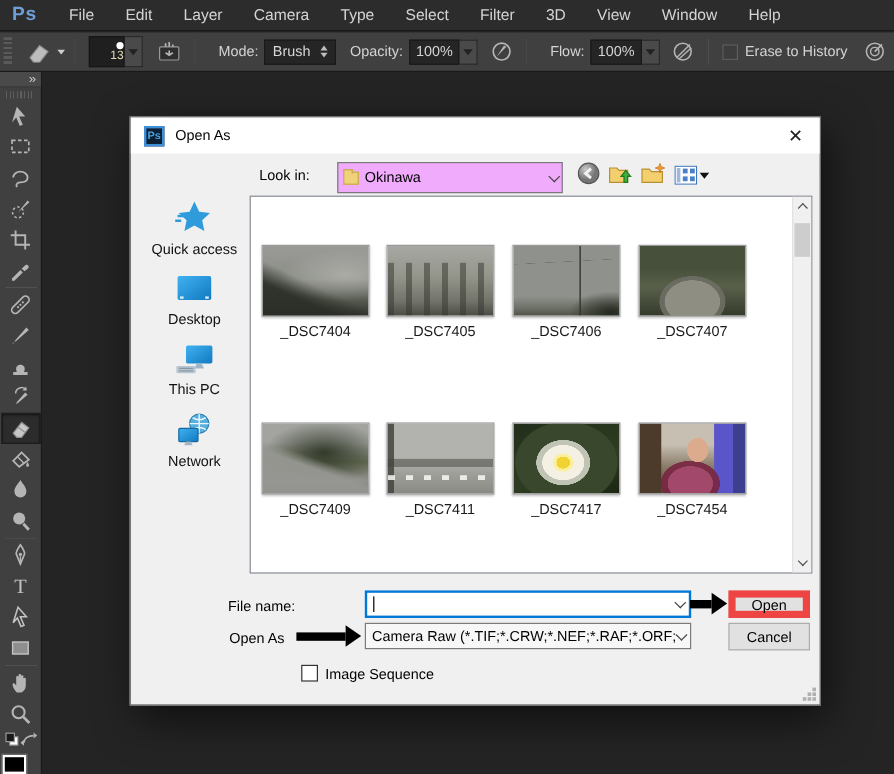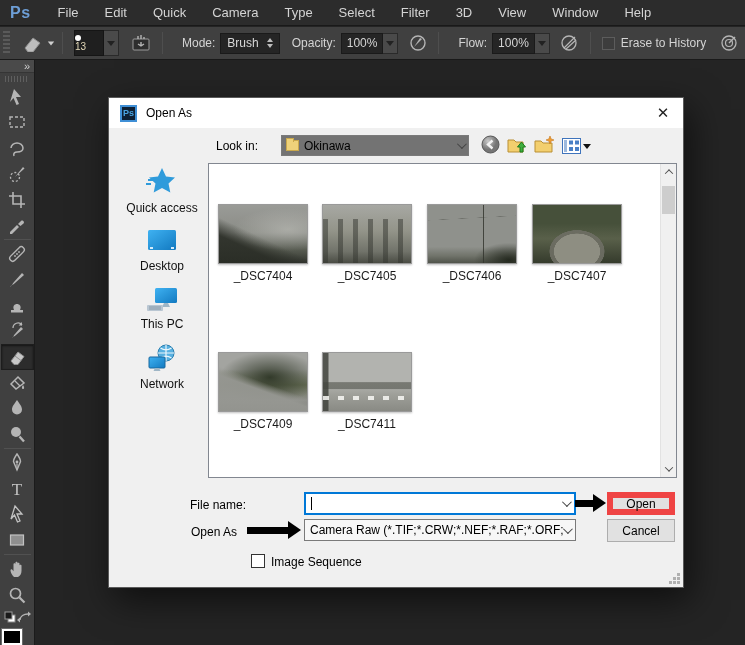--- a/index.html
+++ b/index.html
@@ -25,21 +25,21 @@
     display:flex; align-items:center; color:#d4d4d4; font-size:12px;
   }
   .ob-grip { width:10px; height:24px; margin-left:2px;
     background:repeating-linear-gradient(180deg,#5a5a5a 0 2px,transparent 2px 4px);
     background-size:7px 100%; background-repeat:no-repeat; background-position:1px 0; }
   .ob-sep { width:1px; height:22px; background:#2d2d2d; border-right:1px solid #4e4e4e; margin:0 7px; }
   .ob-icon { display:flex; align-items:center; justify-content:center; padding:0 3px; }
   .chev-dn-dark { width:0; height:0; border-left:4px solid transparent; border-right:4px solid transparent; border-top:5px solid #cfcfcf; }
   .size-widget { display:flex; margin-left:4px; }
   .size-box { width:30px; height:26px; background:#1f1f1f; border:1px solid #151515;
-    display:flex; flex-direction:column; align-items:flex-start; justify-content:center; }
+    display:flex; flex-direction:column; align-items:flex-end; justify-content:center; }
   .size-dot { width:6px; height:6px; border-radius:50%; background:#fff; margin-bottom:1px; }
   .size-num { font-size:10px; color:#e3d9b8; line-height:10px; }
   .size-chev { width:15px; height:26px; background:#4a4a4a; border:1px solid #2a2a2a; border-left:none;
     display:flex; align-items:center; justify-content:center; }
   .size-chev .t { width:0;height:0;border-left:4px solid transparent;border-right:4px solid transparent;border-top:5px solid #222; }
   .ob-label { margin:0 5px 0 12px; }
   .ob-select { background:#252525; border:1px solid #1a1a1a; height:21px; display:flex; align-items:center;
     padding:0 6px; gap:8px; color:#d8d8d8; }
   .updn { display:flex; flex-direction:column; gap:2px; }
   .updn .u { width:0;height:0;border-left:3.5px solid transparent;border-right:3.5px solid transparent;border-bottom:4px solid #bdbdbd; }
@@ -77,21 +77,21 @@
   }
   .dlg-titlebar { position:absolute; left:0; top:0; width:100%; height:30px; background:#fff;
     display:flex; align-items:center; }
   .dlg-psicon { width:17px; height:17px; margin:0 9px 0 11px; background:#0d1f33; border:2px solid #3f8fd6;
     color:#4aa3e0; font-size:9px; font-weight:bold; display:flex; align-items:center; justify-content:center; }
   .dlg-title { font-size:12px; color:#000; }
   .dlg-close { position:absolute; right:10px; top:5px; width:20px; height:20px; font-size:15px;
     color:#222; display:flex; align-items:center; justify-content:center; font-weight:400; cursor:default; }
 
   .lookin-label { position:absolute; left:107px; top:41px; }
-  .lookin-combo { position:absolute; left:172px; top:37px; width:188px; height:21px; background:#737373;
+  .lookin-combo { position:absolute; left:172px; top:37px; width:188px; height:26px; background:#f0abfc;
     border:1px solid #7a7a7a; display:flex; align-items:center; padding:0 4px; gap:5px; }
   .folder-sm { width:13px; height:11px; position:relative; background:#efd27a; border:1px solid #c9a84c; }
   .folder-sm::before { content:""; position:absolute; left:-1px; top:-3px; width:6px; height:3px; background:#efd27a; border:1px solid #c9a84c; border-bottom:none; }
   .combo-chev { margin-left:auto; width:7px; height:7px; border-right:1.4px solid #444; border-bottom:1.4px solid #444;
     transform:rotate(45deg) translateY(-2px); }
   .nav-icons { position:absolute; left:372px; top:37px; display:flex; align-items:center; gap:7px; }
   .views-wrap { display:flex; align-items:center; gap:2px; }
   .tri-dn { width:0;height:0;border-left:4px solid transparent;border-right:4px solid transparent;border-top:5px solid #111; }
 
   .dlg-sidebar { position:absolute; left:7px; top:68px; width:92px; height:312px;
@@ -185,21 +185,21 @@
 </style>
 </head>
 <body>
 
 <div class="stage">
 
   <div class="menubar">
     <span class="ps-logo">Ps</span>
     <span class="menu-item">File</span>
     <span class="menu-item">Edit</span>
-    <span class="menu-item">Quick</span>
+    <span class="menu-item">Layer</span>
     <span class="menu-item">Camera</span>
     <span class="menu-item">Type</span>
     <span class="menu-item">Select</span>
     <span class="menu-item">Filter</span>
     <span class="menu-item">3D</span>
     <span class="menu-item">View</span>
     <span class="menu-item">Window</span>
     <span class="menu-item">Help</span>
   </div>
 
@@ -530,20 +530,28 @@
         <div class="file-label">_DSC7407</div>
       </div>
       <div class="file-item" style="left:6px; top:188px;">
         <div class="thumb t7409"></div>
         <div class="file-label">_DSC7409</div>
       </div>
       <div class="file-item" style="left:110px; top:188px;">
         <div class="thumb t7411"></div>
         <div class="file-label">_DSC7411</div>
       </div>
+      <div class="file-item" style="left:215px; top:188px;">
+        <div class="thumb t7417"></div>
+        <div class="file-label">_DSC7417</div>
+      </div>
+      <div class="file-item" style="left:320px; top:188px;">
+        <div class="thumb t7454"></div>
+        <div class="file-label">_DSC7454</div>
+      </div>
       <div class="vscroll">
         <div class="sb-btn sb-up">
             <span class="sb-chev-up"></span>
           </div>
         <div class="sb-thumb"></div>
         <div class="sb-btn sb-dn">
             <span class="sb-chev-dn"></span>
           </div>
       </div>
     </div>

